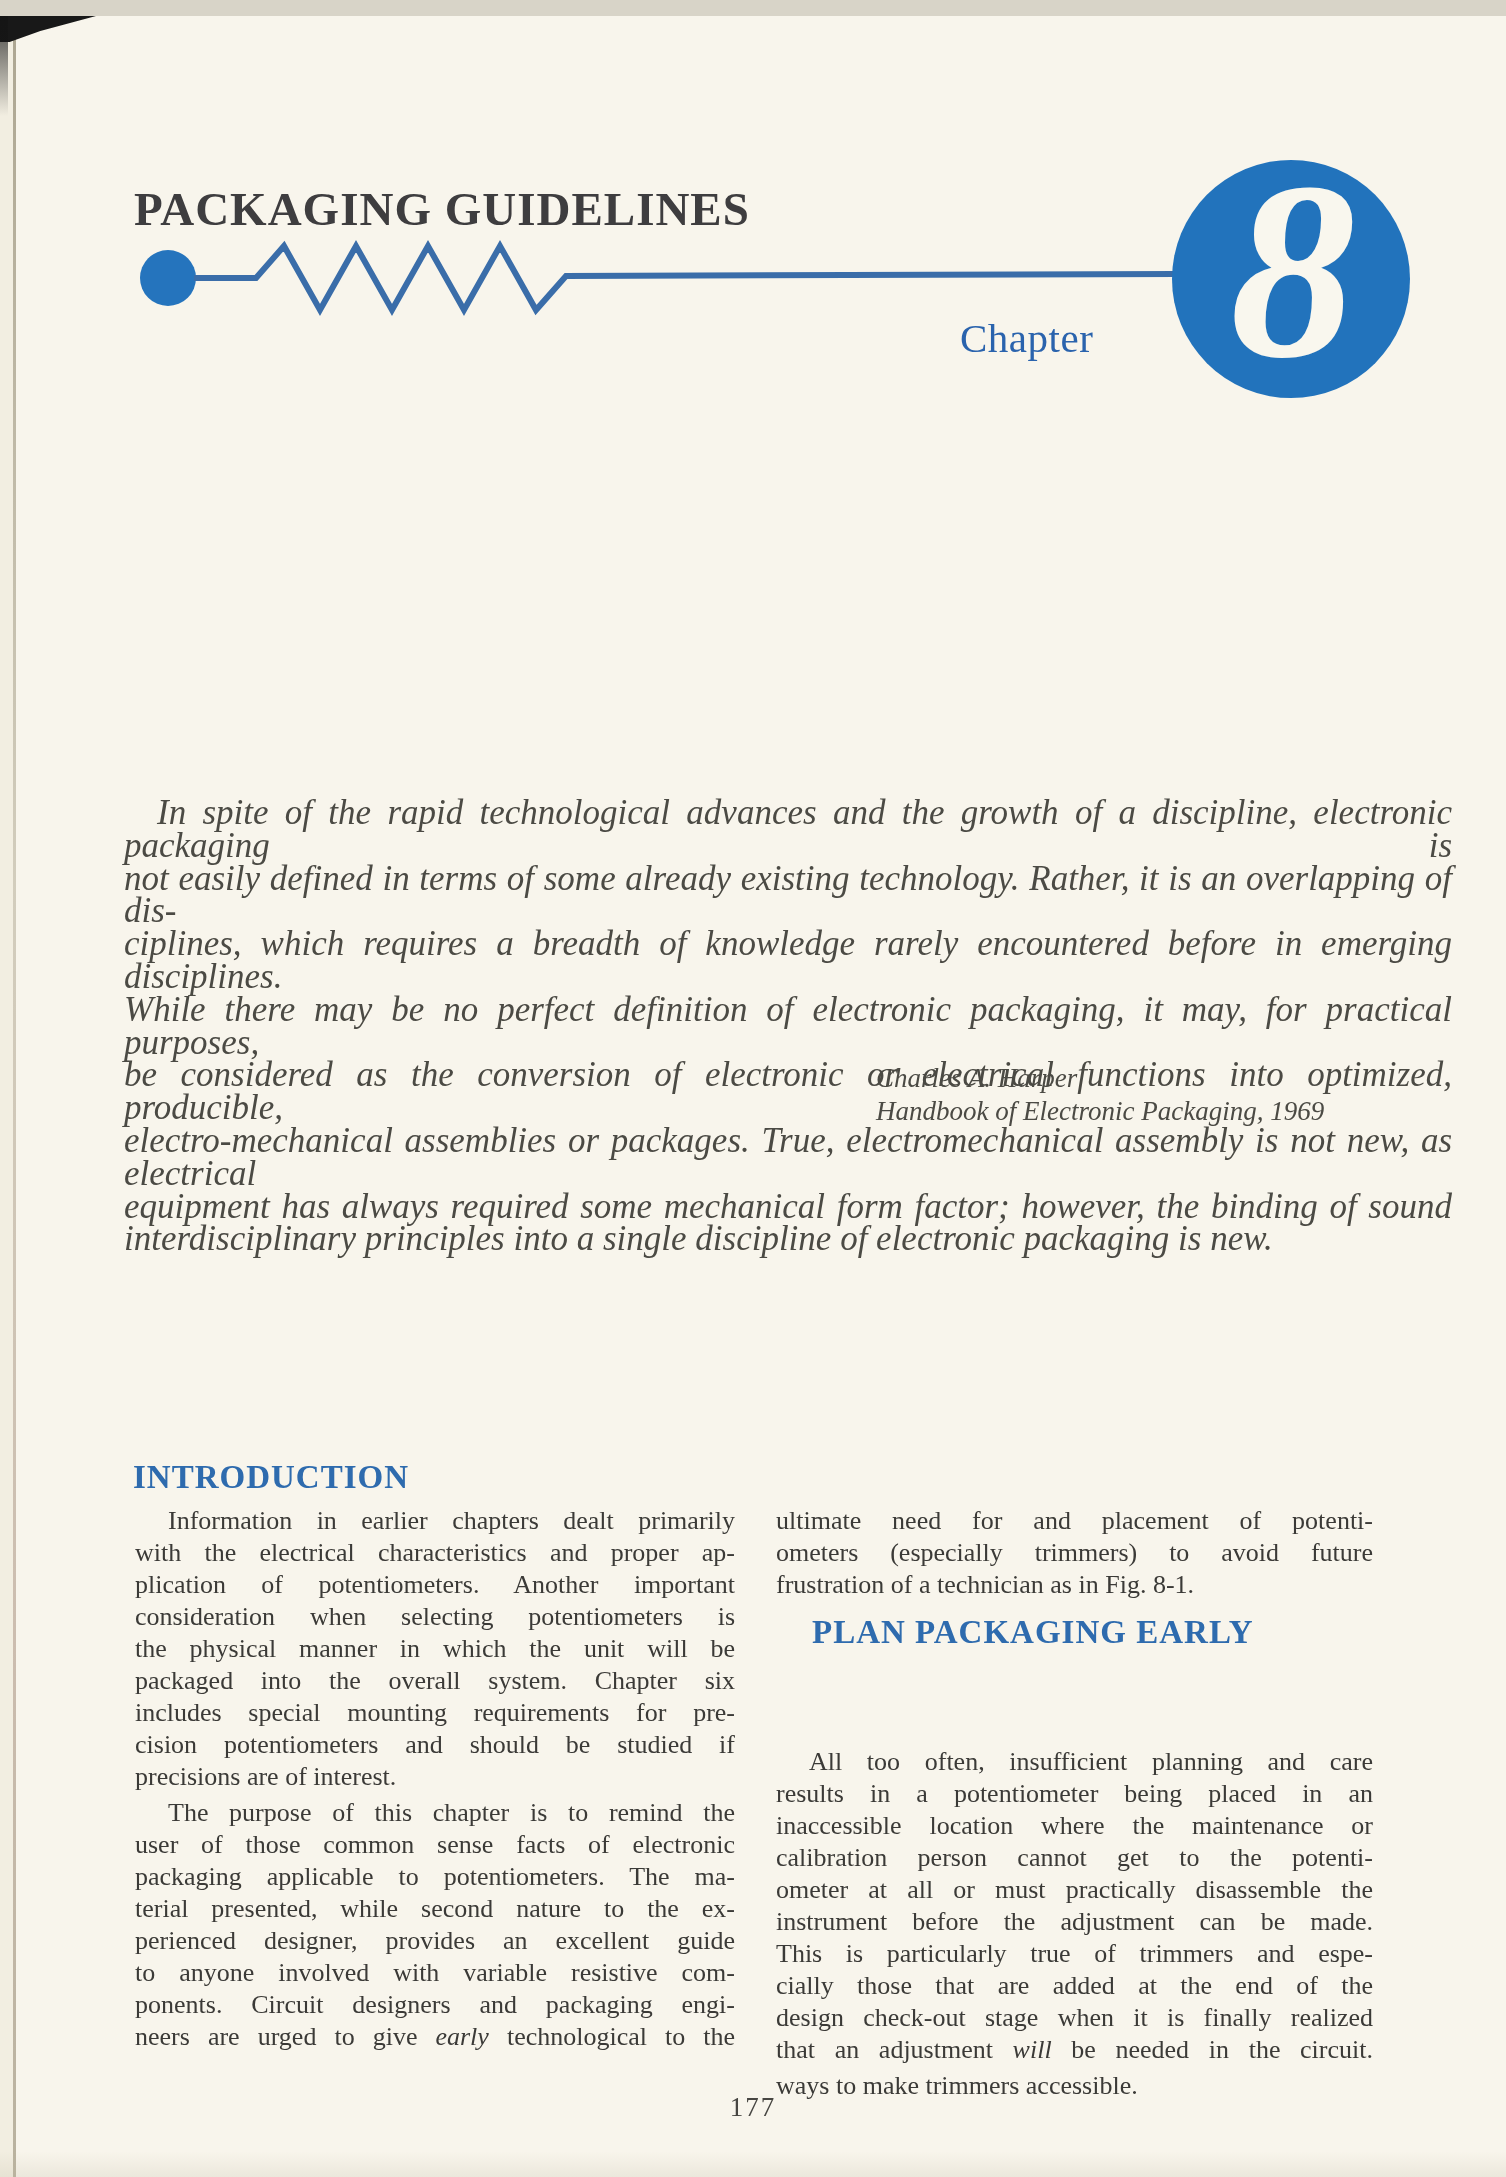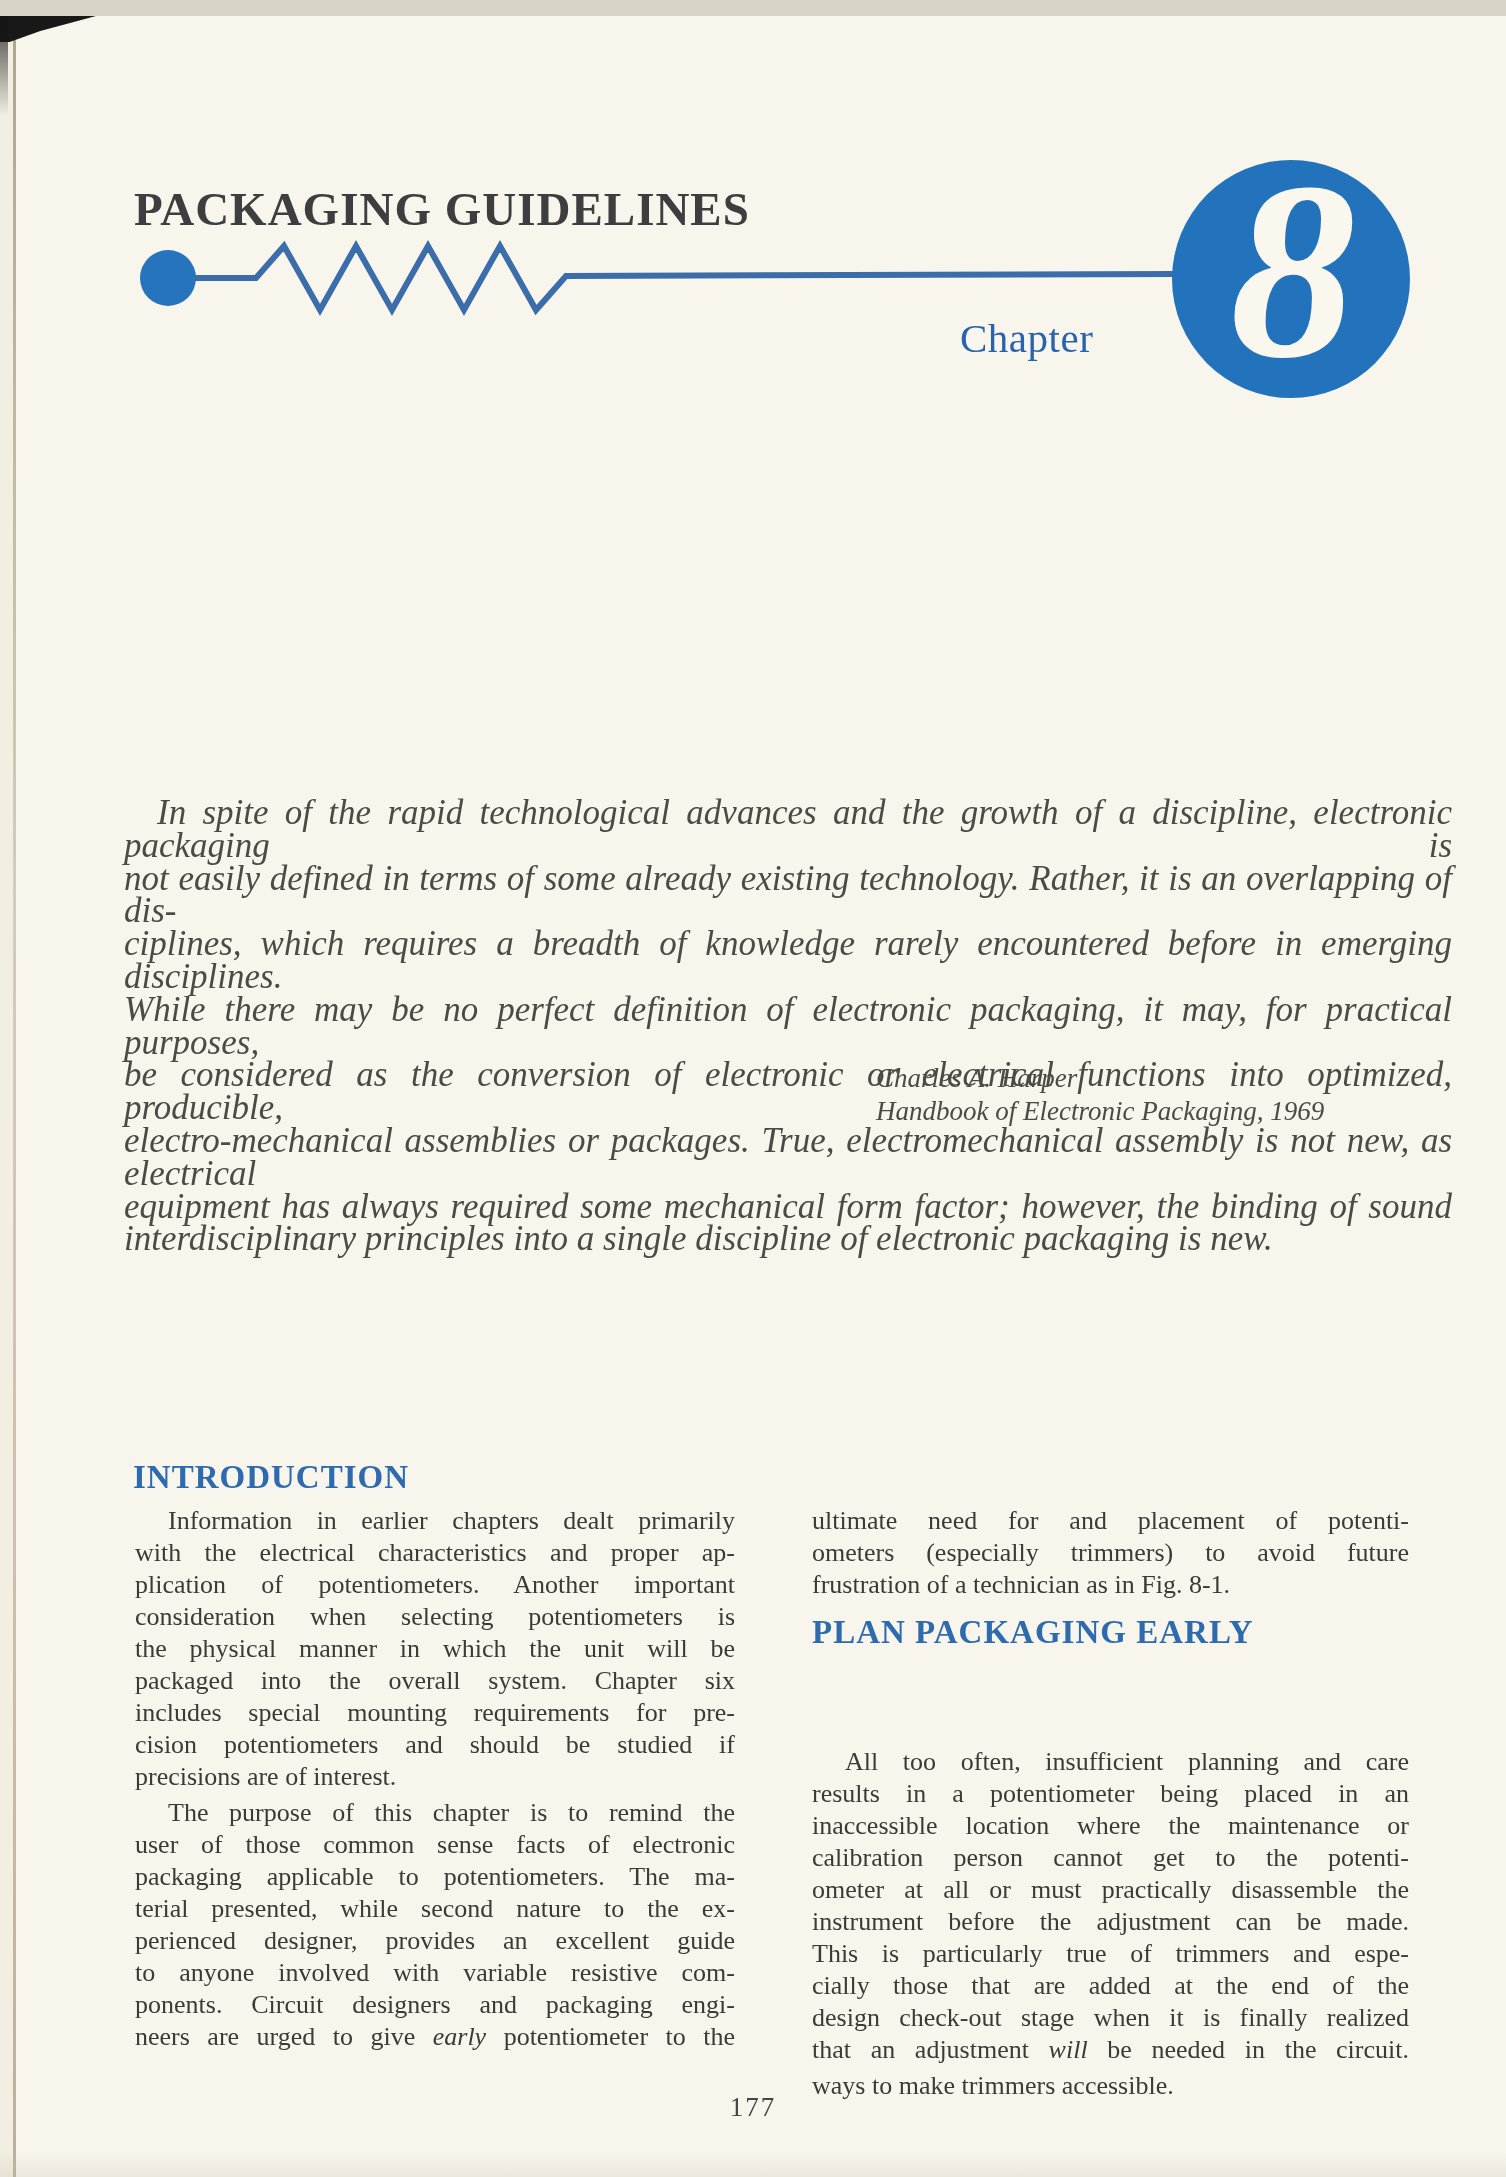--- a/index.html
+++ b/index.html
@@ -39,21 +39,21 @@
   .attribution{position:absolute;left:876px;top:1046px;font-size:27px;font-style:italic;
     color:#4b4a44;line-height:33px;}
 
   
   .colheading{position:absolute;font-size:33px;font-weight:bold;color:#2e6bae;
     letter-spacing:1px;white-space:nowrap;font-family:Liberation Serif, serif;}
   .h-left{left:133px;top:1443px;}
   .h-right{left:812px;top:1598px;}
   .col{position:absolute;top:1489px;font-size:26px;color:#3b3a37;line-height:32px;}
   .col-left{left:135px;width:600px;}
-  .col-right{left:812px;width:597px;}
+  .col-right{left:776px;width:597px;}
   .para{margin:0;}
   .col-left .para2{margin-top:4px;}
   .col-right .para1{margin-top:145px;} 
   .col-right .para2{margin-top:4px;}
 
   .tline{white-space:normal;}
   .just{text-align:justify;text-align-last:justify;text-justify:inter-word;}
   .ind{text-indent:33px;}
   .it{font-style:italic;}
   .hl{color:#2e6bae;font-weight:bold;}
@@ -116,21 +116,21 @@
         <div class="tline"><span>precisions are of interest.</span></div>
       </div>
     <div class="para para2">
         <div class="tline just ind"><span>The purpose of this chapter is to remind the</span></div>
         <div class="tline just"><span>user of those common sense facts of electronic</span></div>
         <div class="tline just"><span>packaging applicable to potentiometers. The ma-</span></div>
         <div class="tline just"><span>terial presented, while second nature to the ex-</span></div>
         <div class="tline just"><span>perienced designer, provides an excellent guide</span></div>
         <div class="tline just"><span>to anyone involved with variable resistive com-</span></div>
         <div class="tline just"><span>ponents. Circuit designers and packaging engi-</span></div>
-        <div class="tline just"><span>neers are urged to give </span><span class="it">early</span><span> potentiometer to the</span></div>
+        <div class="tline just"><span>neers are urged to give </span><span class="it">early</span><span> technological to the</span></div>
       </div>
   </div>
 
   <div class="col col-right">
     <div class="para para0">
         <div class="tline just"><span>ultimate need for and placement of potenti-</span></div>
         <div class="tline just"><span>ometers (especially trimmers) to avoid future</span></div>
         <div class="tline"><span>frustration of a technician as in Fig. 8-1.</span></div>
       </div>
     <div class="para para1">

